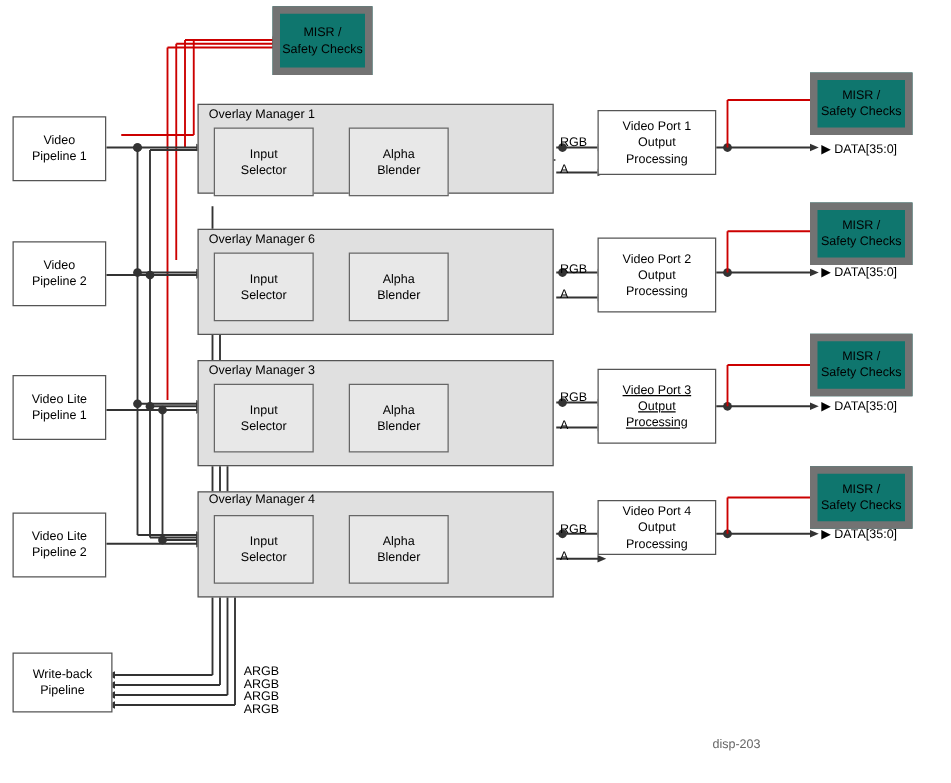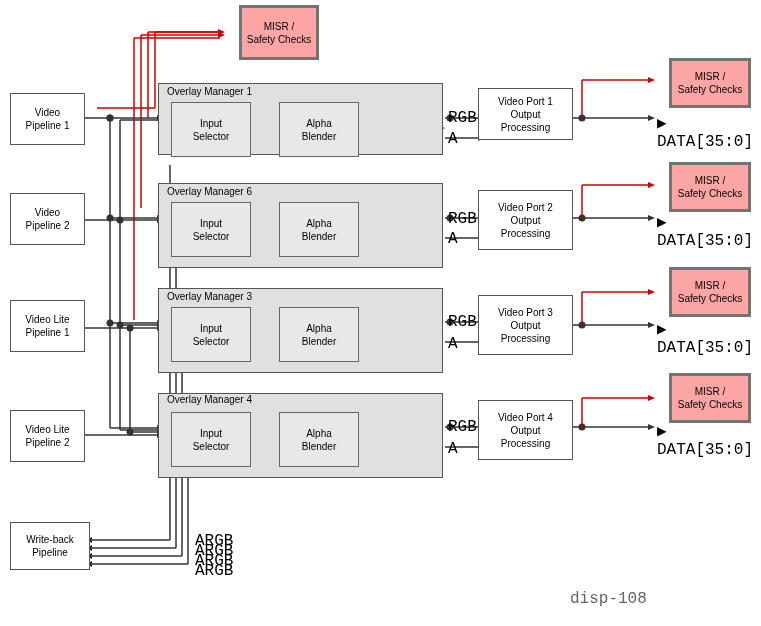--- a/index.html
+++ b/index.html
@@ -22,23 +22,22 @@
       border: 1px solid #333;
       background: #fff;
       display: flex;
       align-items: center;
       justify-content: center;
       text-align: center;
       font-size: 10px;
       line-height: 1.3;
     }
     .box-yellow {
-      background: #fca5a5;
-      border: 3px solid #737373;
-      margin-left: 21px;
+      background: #0f766e;
+      border: 6px solid #737373;
     }
     .box-gray {
       background: #e8e8e8;
       border: 1px solid #666;
     }
     .box-white {
       background: #fff;
       border: 1px solid #555;
     }
     .overlay-manager {
@@ -54,23 +53,22 @@
     }
     svg.lines {
       position: absolute;
       top: 0; left: 0;
       width: 761px;
       height: 626px;
       pointer-events: none;
     }
     .label-text {
       position: absolute;
-      font-size: 16px;
+      font-size: 10px;
       color: #000;
-      font-family: Liberation Mono, monospace;
     }
   </style>
 </head>
 <body>
 
 <div class="diagram">
 
   <svg class="lines">
 
     <line x1="97" y1="108" x2="155" y2="108" stroke="#cc0000" stroke-width="1.5"></line>
@@ -319,25 +317,25 @@
   </div>
 
   <div class="box box-white" style="left:478px;top:88px;width:95px;height:52px;">
     <span>Video Port 1<br>Output<br>Processing</span>
   </div>
 
   <div class="box box-white" style="left:478px;top:190px;width:95px;height:60px;">
     <span>Video Port 2<br>Output<br>Processing</span>
   </div>
 
-  <div class="box box-white" style="left:478px;top:295px;width:95px;height:60px;">
+  <div class="box box-white" style="left:478px;top:295px;width:95px;height:60px;text-decoration:underline;">
     <span>Video Port 3<br>Output<br>Processing</span>
   </div>
 
-  <div class="box box-white" style="left:478px;top:400px;width:95px;height:60px;align-items:center;">
+  <div class="box box-white" style="left:478px;top:400px;width:95px;height:44px;align-items:center;">
     <span>Video Port 4<br>Output<br>Processing</span>
   </div>
 
   <div class="box box-yellow" style="left:648px;top:58px;width:82px;height:50px;">
     <span>MISR /<br>Safety Checks</span>
   </div>
 
   <div class="box box-yellow" style="left:648px;top:162px;width:82px;height:50px;">
     <span>MISR /<br>Safety Checks</span>
   </div>
@@ -365,15 +363,15 @@
   <div class="label-text" style="left:657px;top:113px;">▶ DATA[35:0]</div>
   <div class="label-text" style="left:657px;top:212px;">▶ DATA[35:0]</div>
   <div class="label-text" style="left:657px;top:319px;">▶ DATA[35:0]</div>
   <div class="label-text" style="left:657px;top:421px;">▶ DATA[35:0]</div>
 
   <div class="label-text" style="left:195px;top:532px;">ARGB</div>
   <div class="label-text" style="left:195px;top:542px;">ARGB</div>
   <div class="label-text" style="left:195px;top:552px;">ARGB</div>
   <div class="label-text" style="left:195px;top:562px;">ARGB</div>
 
-  <div class="label-text" style="left:570px;top:590px;color:#666;">disp-108</div>
+  <div class="label-text" style="left:570px;top:590px;color:#666;">disp-203</div>
 
 </div>
 
 </body></html>

